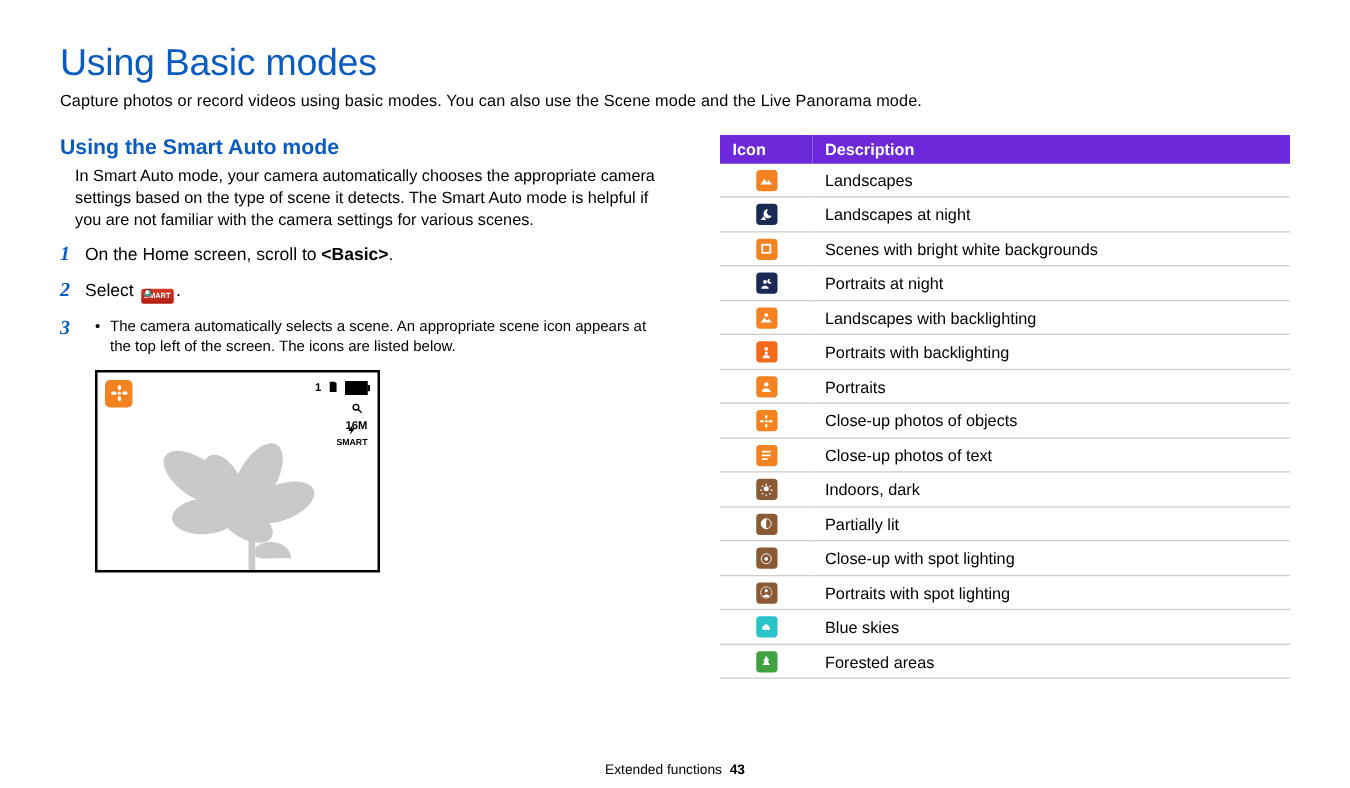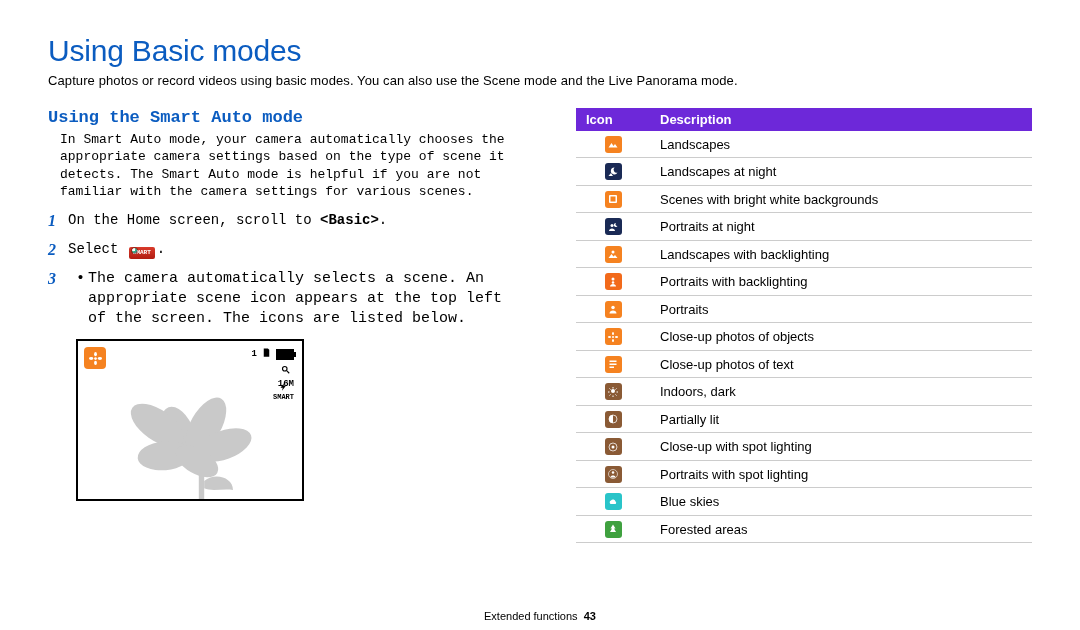--- a/index.html
+++ b/index.html
@@ -29,21 +29,21 @@
   .intro {
     font-size: 13px;
     line-height: 1.35;
     margin: 2px 0 18px 0;
     letter-spacing: 0.1px;
   }
   .cols {
     display: flex;
     gap: 48px;
   }
-  .col-left { flex: 0 0 480px; font-family: Liberation Mono, monospace; }
+  .col-left { flex: 0 0 480px; }
   .col-right { flex: 1 1 auto; }
 
   .h2 {
     color: #0b5cc0;
     font-size: 17px;
     font-weight: 700;
     margin: 0 0 4px 0;
   }
   .para {
     font-size: 13px;
@@ -73,21 +73,21 @@
     color: #0b5cc0;
     font-style: italic;
     font-weight: 600;
     font-size: 16px;
     font-family: Georgia, "Times New Roman", serif;
   }
   ol.steps .substeps {
     list-style: none;
     padding: 0 0 0 8px;
     margin: 6px 0 0 0;
-    font-size: 15px;
+    font-size: 12px;
   }
   ol.steps .substeps li {
     position: relative;
     padding-left: 12px;
     line-height: 1.35;
   }
   ol.steps .substeps li::before {
     content: "•";
     position: absolute;
     left: 0;

